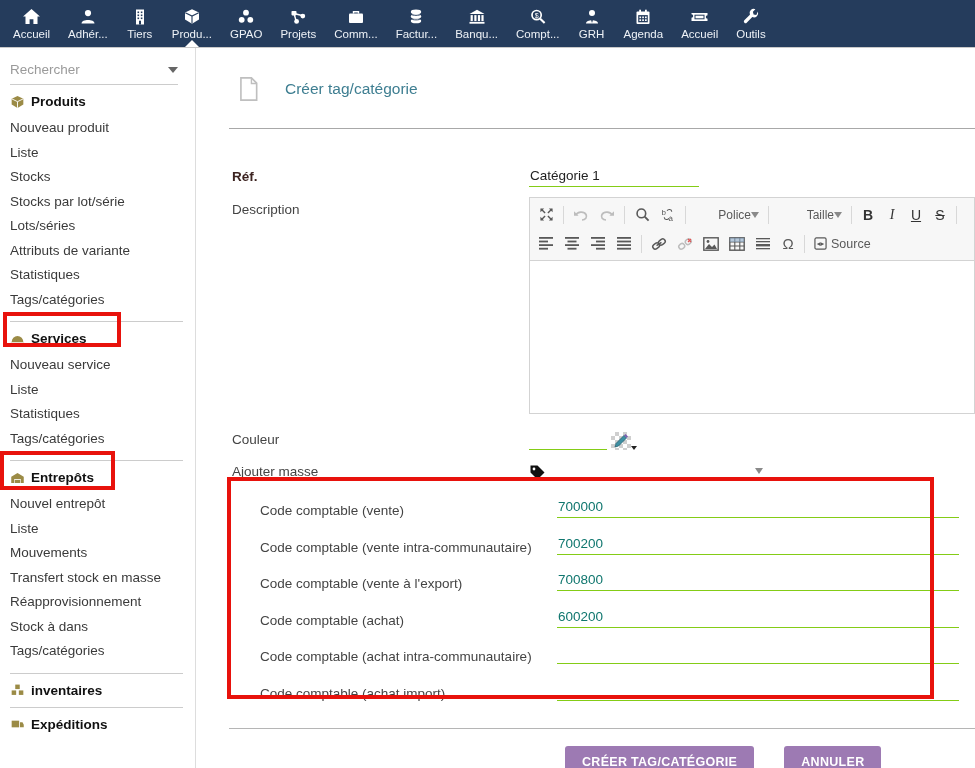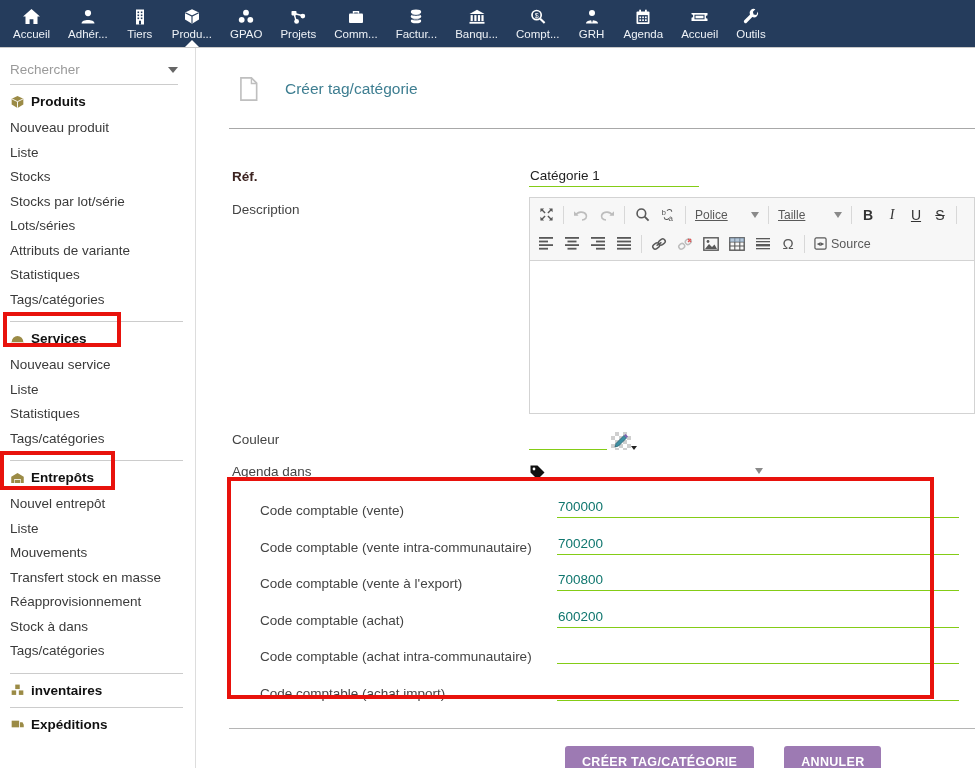--- a/index.html
+++ b/index.html
@@ -52,22 +52,22 @@
   .row-couleur { margin-top:9px; }
   .row-ajout { margin-top:5px; }
 
   
   .editor { width:446px; border:1px solid #d3d3d3; background:#fff; }
   .ed-toolbar { background:#f7f7f7; border-bottom:1px solid #d3d3d3; padding:2px 4px; }
   .ed-row { display:flex; align-items:center; height:29px; gap:2px; }
   .tbtn { display:flex; align-items:center; justify-content:center; min-width:24px; height:24px;
     cursor:pointer; border-radius:2px; }
   .tsep { width:1px; height:18px; background:#d8d8d8; margin:0 3px; flex:none; }
-  .tdrop { display:flex; align-items:center; justify-content:space-between; width:72px;
-    font-size:12px; color:#595959; cursor:pointer; padding:0 4px;text-decoration:underline; }
+  .tdrop { display:flex; align-items:center; justify-content:flex-end; width:72px;
+    font-size:12px; color:#595959; cursor:pointer; padding:0 4px; }
   .tdrop .caret-down { border-top-color:#8a8a8a; border-left-width:4px; border-right-width:4px; }
   .tletter { font-size:14px; color:#333; width:22px; text-align:center; cursor:pointer; }
   .tletter.b { font-weight:bold; }
   .tletter.i { font-style:italic; font-family:"Liberation Serif", serif; }
   .tletter.u { text-decoration:underline; }
   .tletter.s { text-decoration:line-through; }
   .tsource { display:flex; align-items:center; gap:4px; font-size:12.5px; color:#595959; cursor:pointer; padding:0 4px; }
   .ed-body { height:152px; background:#fff; }
 
   
@@ -533,21 +533,21 @@
             <svg width="18" height="18" viewBox="0 0 18 18">
                 <path d="M3 15l1-3.5 8-8 2.5 2.5-8 8z" fill="#3e8fa3" stroke="#25606e" stroke-width=".8"></path>
                 <path d="M12 3.5L14.5 6l1.5-1.5L13.5 2z" fill="#7b5fb0"></path>
               </svg>
           </span>
         </div>
       </div>
     </div>
 
     <div class="frow row-ajout">
-      <div class="flabel">Agenda dans</div>
+      <div class="flabel">Ajouter masse</div>
       <div class="fval">
         <div class="selwrap">
           <svg width="17" height="17" viewBox="0 0 17 17">
               <path d="M1.5 1.5h7l7 7-7 7-7-7z" fill="#111"></path>
               <circle cx="5" cy="5" r="1.4" fill="#fff"></circle>
             </svg>
           <div class="fakeselect">
             <span></span>
             <span class="caret-down"></span>
           </div>

